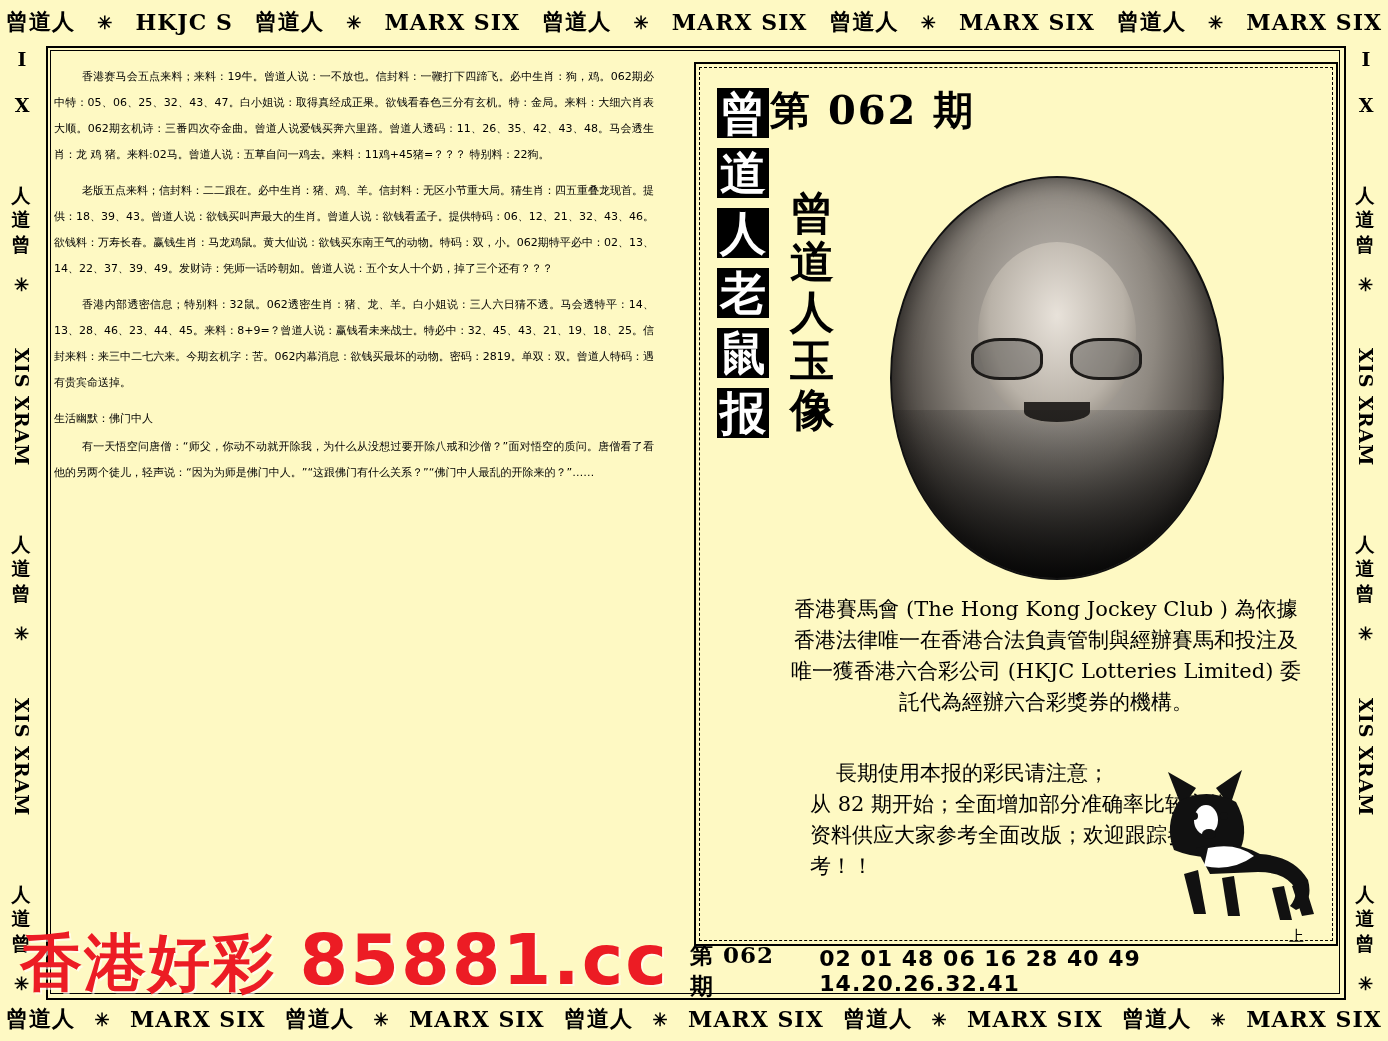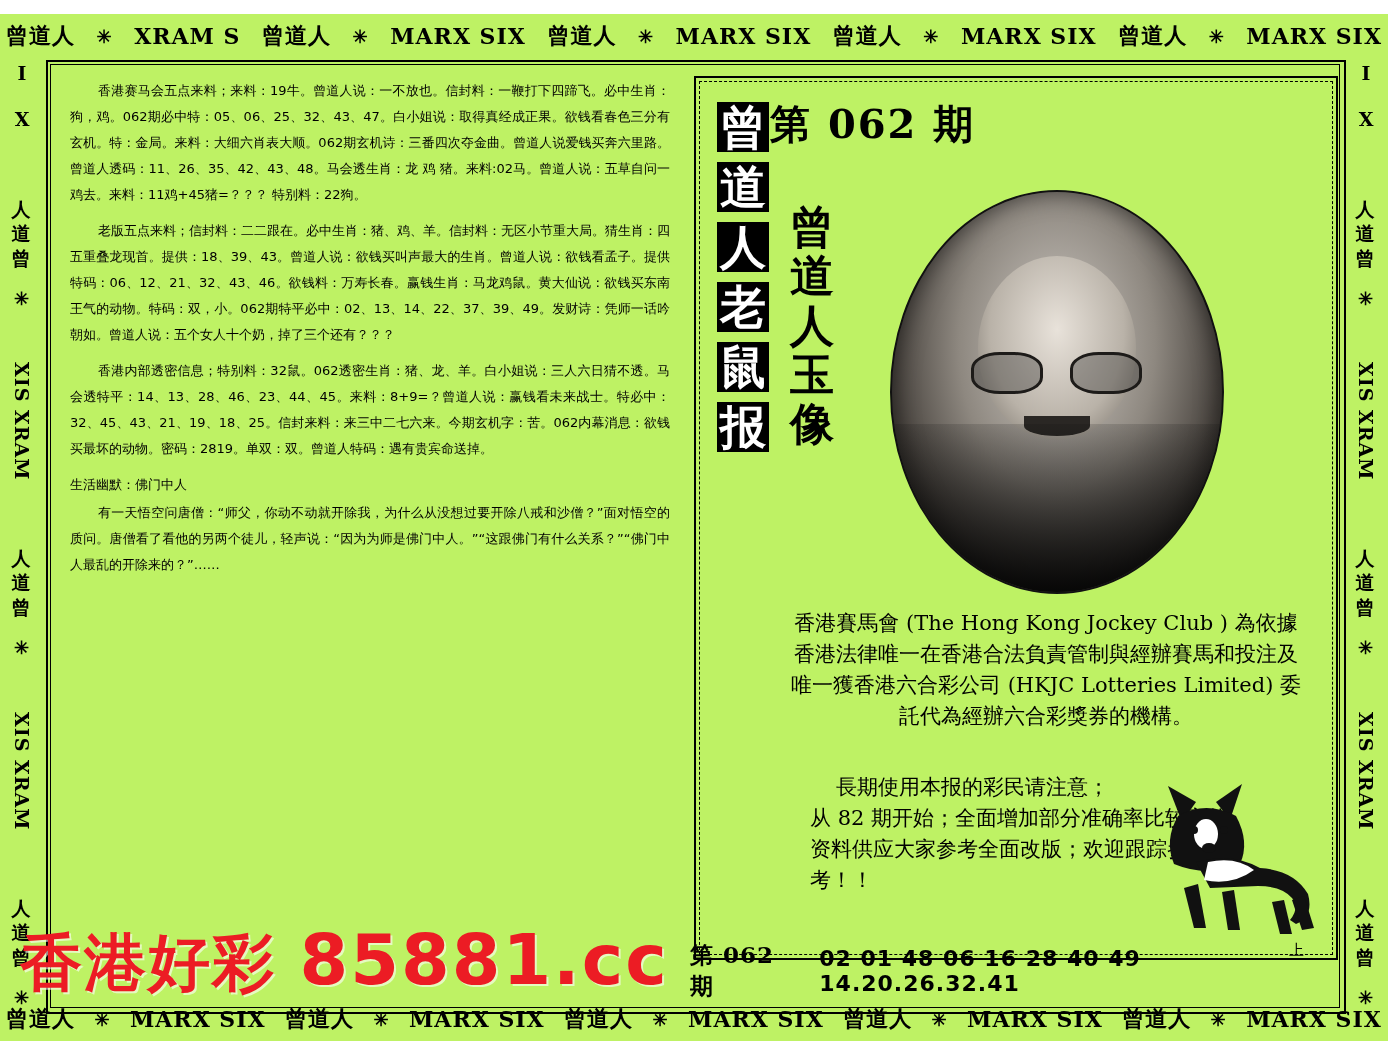--- a/index.html
+++ b/index.html
@@ -6,22 +6,21 @@
   body{
     width:1388px;height:1041px;
     background:#ffffff;
     font-family:"DejaVu Sans","Liberation Sans",sans-serif;
     overflow:hidden;
     position:relative;
   }
   
   .page{
     position:absolute;inset:0;
-    background:#bef264;
-    margin-top:14px;
+    background:#fef9c3;
   }
   .border-strip{
     position:absolute;
     font-family:"DejaVu Serif","Liberation Serif",serif;
     font-weight:bold;
     color:#000;
     white-space:nowrap;
     overflow:hidden;
     display:flex;
     align-items:center;
@@ -40,24 +39,24 @@
     position:absolute;left:46px;top:46px;width:1296px;height:950px;
     border:2px solid #000;
   }
   .inner-frame2{
     position:absolute;left:50px;top:50px;width:1288px;height:942px;
     border:1px solid #000;
   }
 
   
   .left-col{
-    position:absolute;left:60px;top:58px;width:620px;height:920px;
+    position:absolute;left:44px;top:58px;width:620px;height:920px;
     padding:6px 10px 0 10px;box-sizing:border-box;
     font-family:"DejaVu Sans","Liberation Sans",sans-serif;
-    font-size:13px;line-height:26px;color:#000;
+    font-size:11px;line-height:26px;color:#000;
     text-align:justify;
     overflow:hidden;
   }
   .left-col p{margin:0 0 10px 0;text-indent:28px;}
   .left-col p.noindent{text-indent:0;}
   .left-col .sect-head{margin-top:6px;margin-bottom:2px;text-indent:0;}
 
   
   .right-panel{
     position:absolute;left:690px;top:58px;width:652px;height:900px;
@@ -187,21 +186,21 @@
   .watermark .num{font-size:70px;}
 </style>
 </head>
 <body>
 
 <div class="page">
 
   <div class="border-strip border-top">
     <span>曾道人</span>
     <span class="star">✳</span>
-    <span>XRAM S</span>
+    <span>HKJC S</span>
     <span>曾道人</span>
     <span class="star">✳</span>
     <span>MARX SIX</span>
     <span>曾道人</span>
     <span class="star">✳</span>
     <span>MARX SIX</span>
     <span>曾道人</span>
     <span class="star">✳</span>
     <span>MARX SIX</span>
     <span>曾道人</span>

